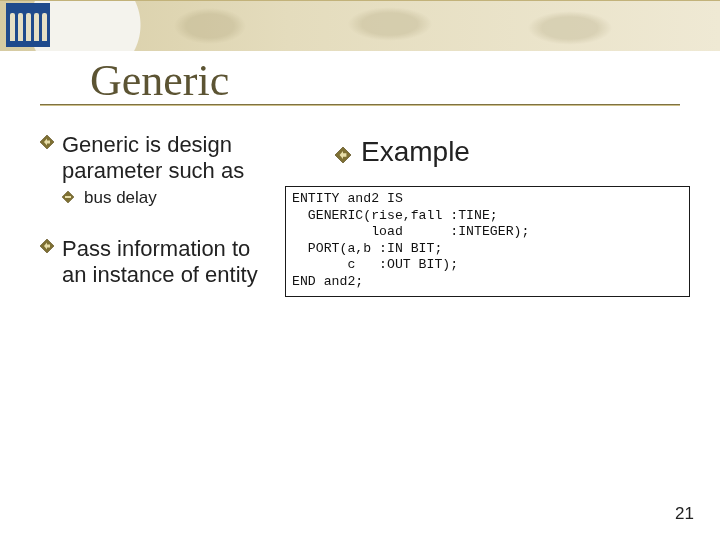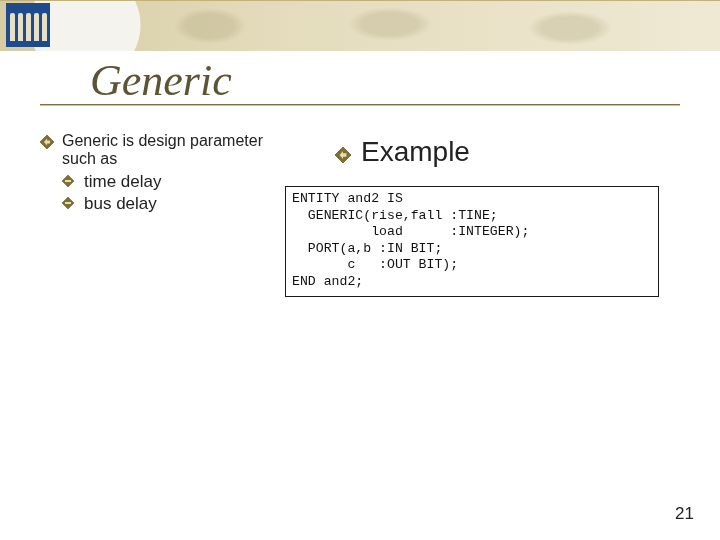--- a/index.html
+++ b/index.html
@@ -58,46 +58,45 @@
     border-top: 1px solid #7f7242;
     border-bottom: 1px solid #cdbf8a;
   }
   .slide-title {
     position: absolute;
     top: 55px;
     left: 90px;
     font-family: "Times New Roman", serif;
     font-size: 44px;
     color: #5c5433;
-    font-style: italic;
     font-weight: 500;
   }
   .content {
     position: absolute;
     top: 132px;
     left: 40px;
     width: 640px;
   }
   .left-col {
     position: absolute;
     left: 0;
     top: 0;
     width: 225px;
   }
   .right-col {
     position: absolute;
     left: 245px;
     top: 0;
-    width: 374px;
+    width: 405px;
   }
   .bp1 {
     display: flex;
     align-items: flex-start;
     gap: 8px;
-    font-size: 16px;
+    font-size: 22px;
     color: #222;
     margin-bottom: 4px;
   }
   .bp2 {
     display: flex;
     align-items: flex-start;
     gap: 8px;
     font-size: 17px;
     color: #222;
     margin-left: 22px;
@@ -167,34 +166,34 @@
       </span>
       <span>Generic is design parameter such as</span>
     </div>
     <div class="bp2">
       <span class="icon-box">
         <svg width="12" height="12" viewBox="0 0 12 12">
           <polygon points="0,6 6,0 12,6 6,12" fill="#7e7033" stroke="#5a4c1e" stroke-width="0.5"></polygon>
           <rect x="3" y="5" width="6" height="2" fill="#e8dea9"></rect>
         </svg>
       </span>
-      <span>time delay</span>
-    </div>
-    <div class="bp2">
+      <span>bus delay</span>
+    </div>
+
+    <div style="height:26px"></div>
+
+    <div class="bp1">
       <span class="icon-box">
-        <svg width="12" height="12" viewBox="0 0 12 12">
-          <polygon points="0,6 6,0 12,6 6,12" fill="#7e7033" stroke="#5a4c1e" stroke-width="0.5"></polygon>
-          <rect x="3" y="5" width="6" height="2" fill="#e8dea9"></rect>
-        </svg>
-      </span>
-      <span>bus delay</span>
-    </div>
-
-    <div style="height:26px"></div>
-
+        <svg width="14" height="14" viewBox="0 0 14 14">
+          <polygon points="0,7 7,0 14,7 7,14" fill="#7e7033" stroke="#5a4c1e" stroke-width="0.6"></polygon>
+          <polygon points="4,7 7,3.5 7,5.5 10,5.5 10,8.5 7,8.5 7,10.5" fill="#e8dea9"></polygon>
+        </svg>
+      </span>
+      <span>Pass information to an instance of entity</span>
+    </div>
   </div>
 
   <div class="right-col">
     <div class="example-head">
       <span class="icon-box" style="flex:0 0 16px;height:16px;margin-top:6px">
         <svg width="16" height="16" viewBox="0 0 14 14">
           <polygon points="0,7 7,0 14,7 7,14" fill="#7e7033" stroke="#5a4c1e" stroke-width="0.6"></polygon>
           <polygon points="4,7 7,3.5 7,5.5 10,5.5 10,8.5 7,8.5 7,10.5" fill="#e8dea9"></polygon>
         </svg>
       </span>

